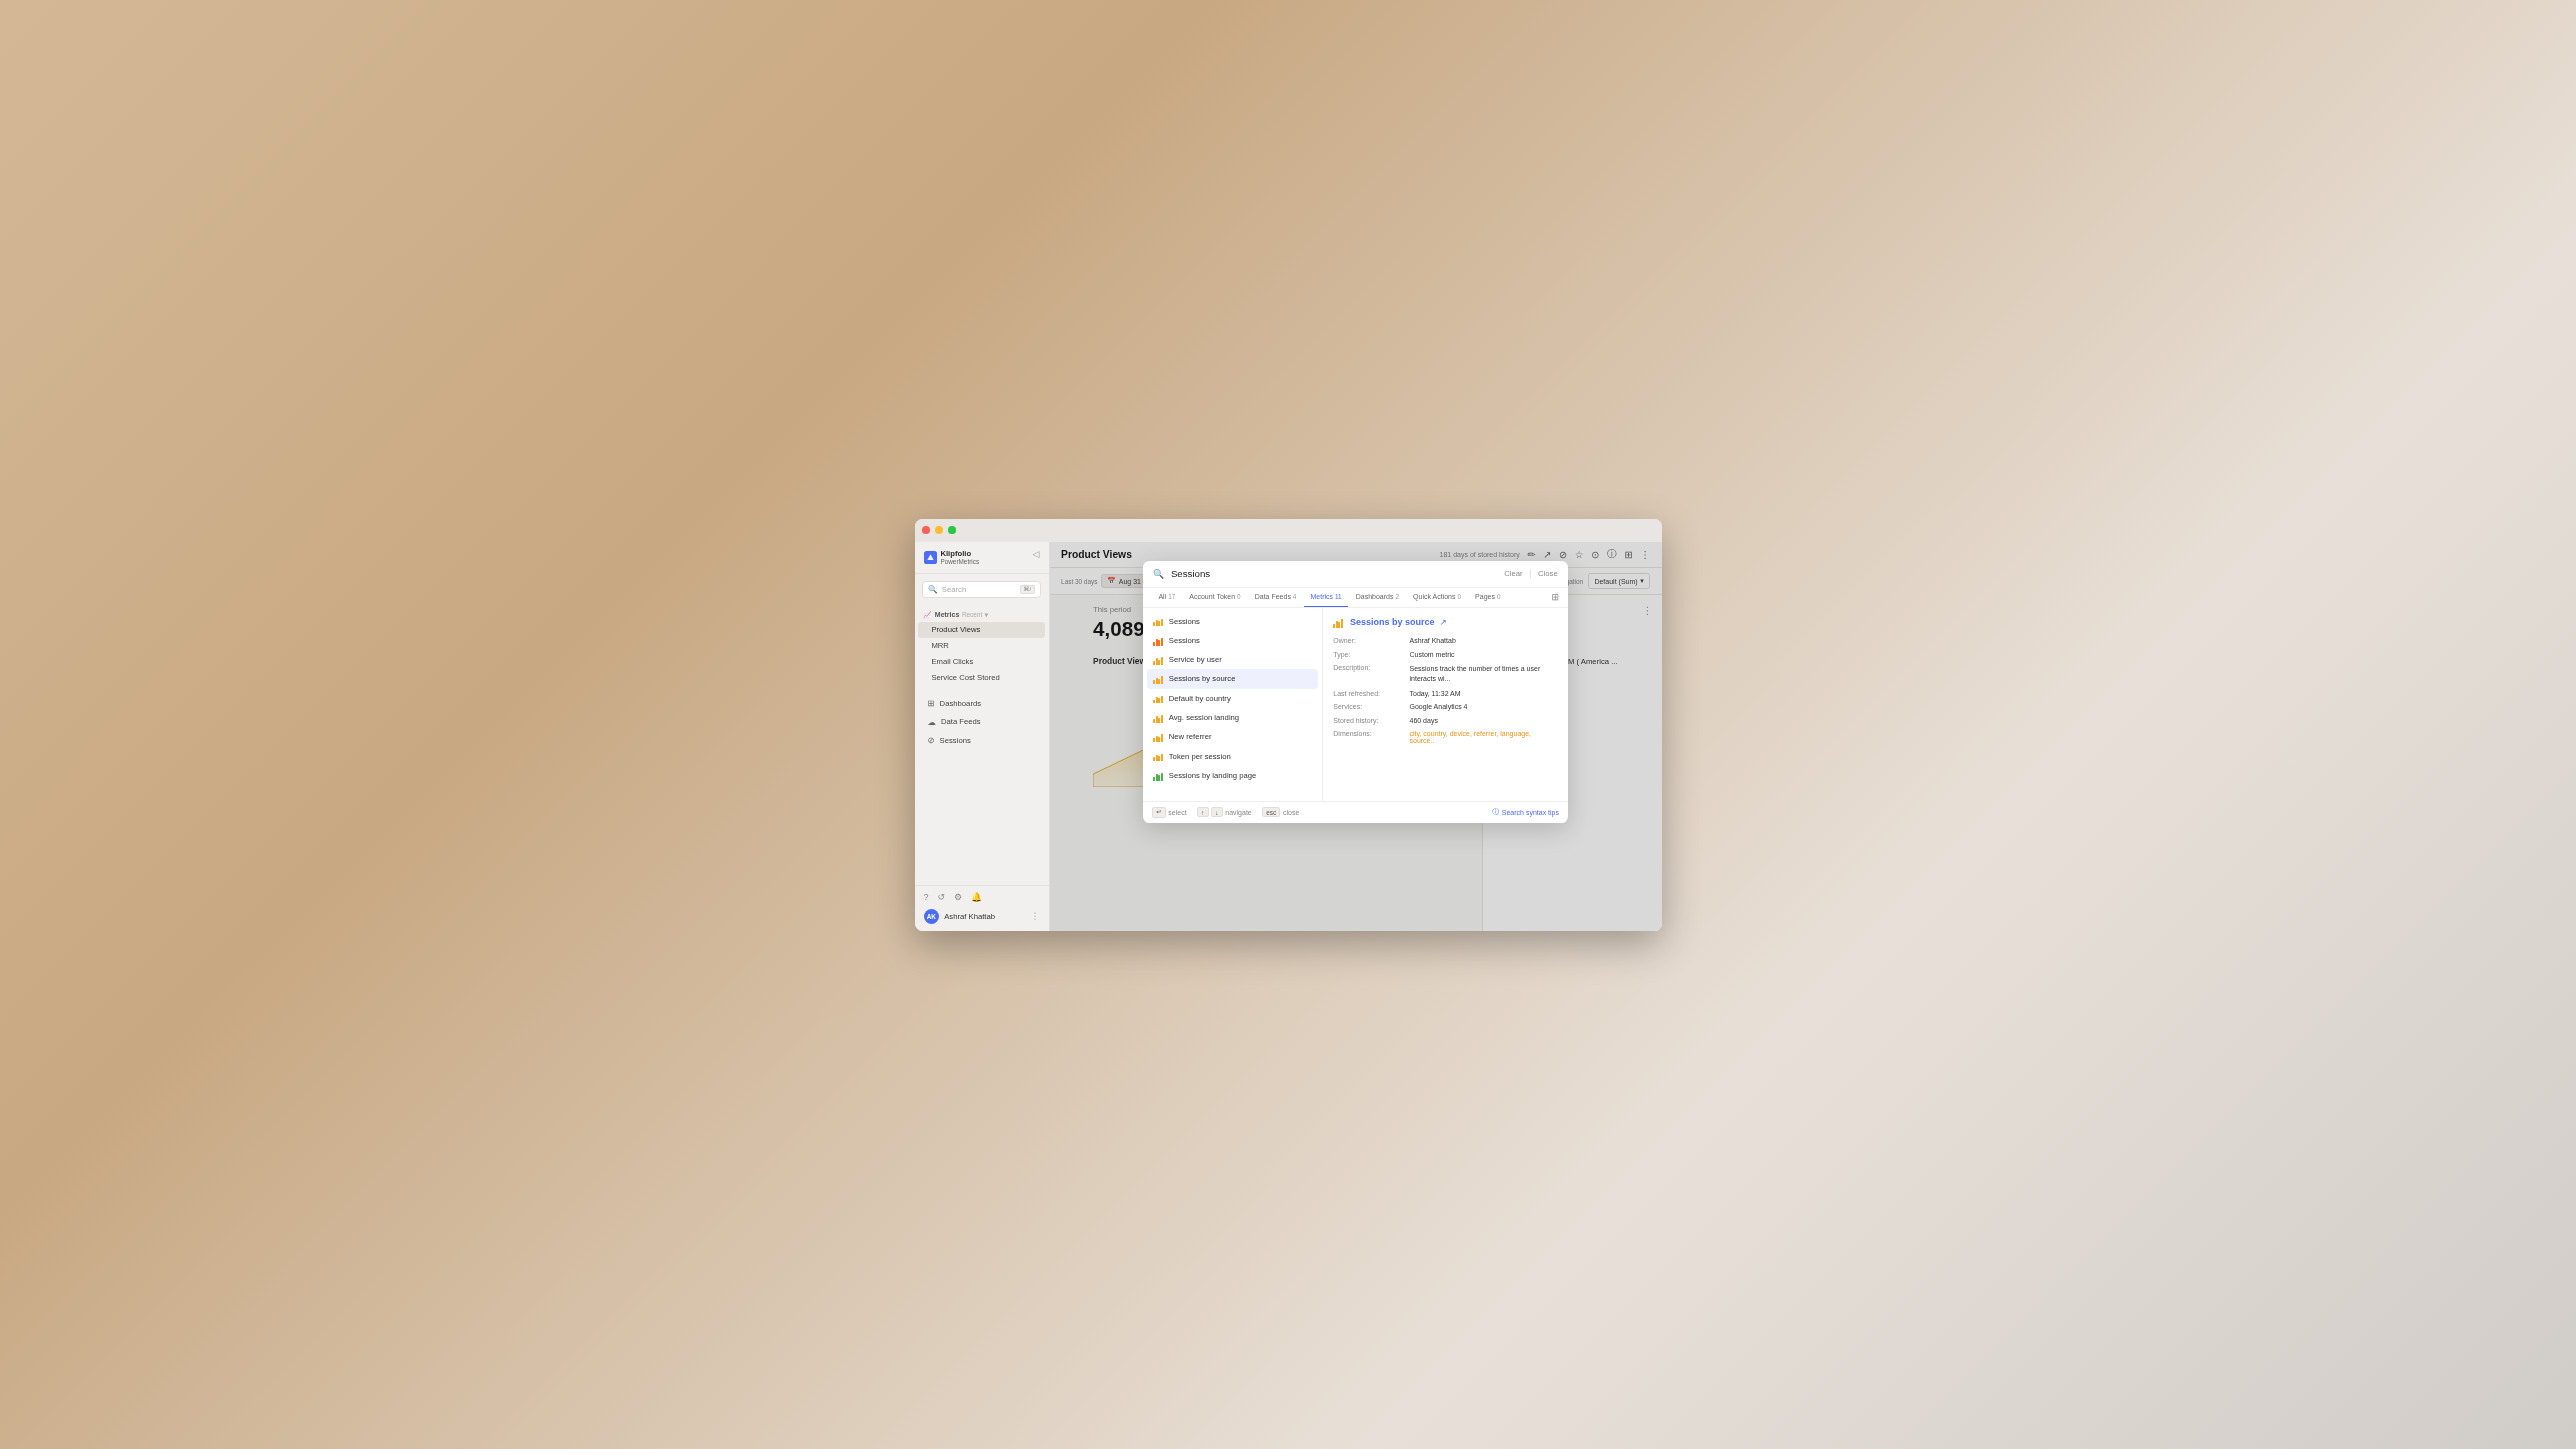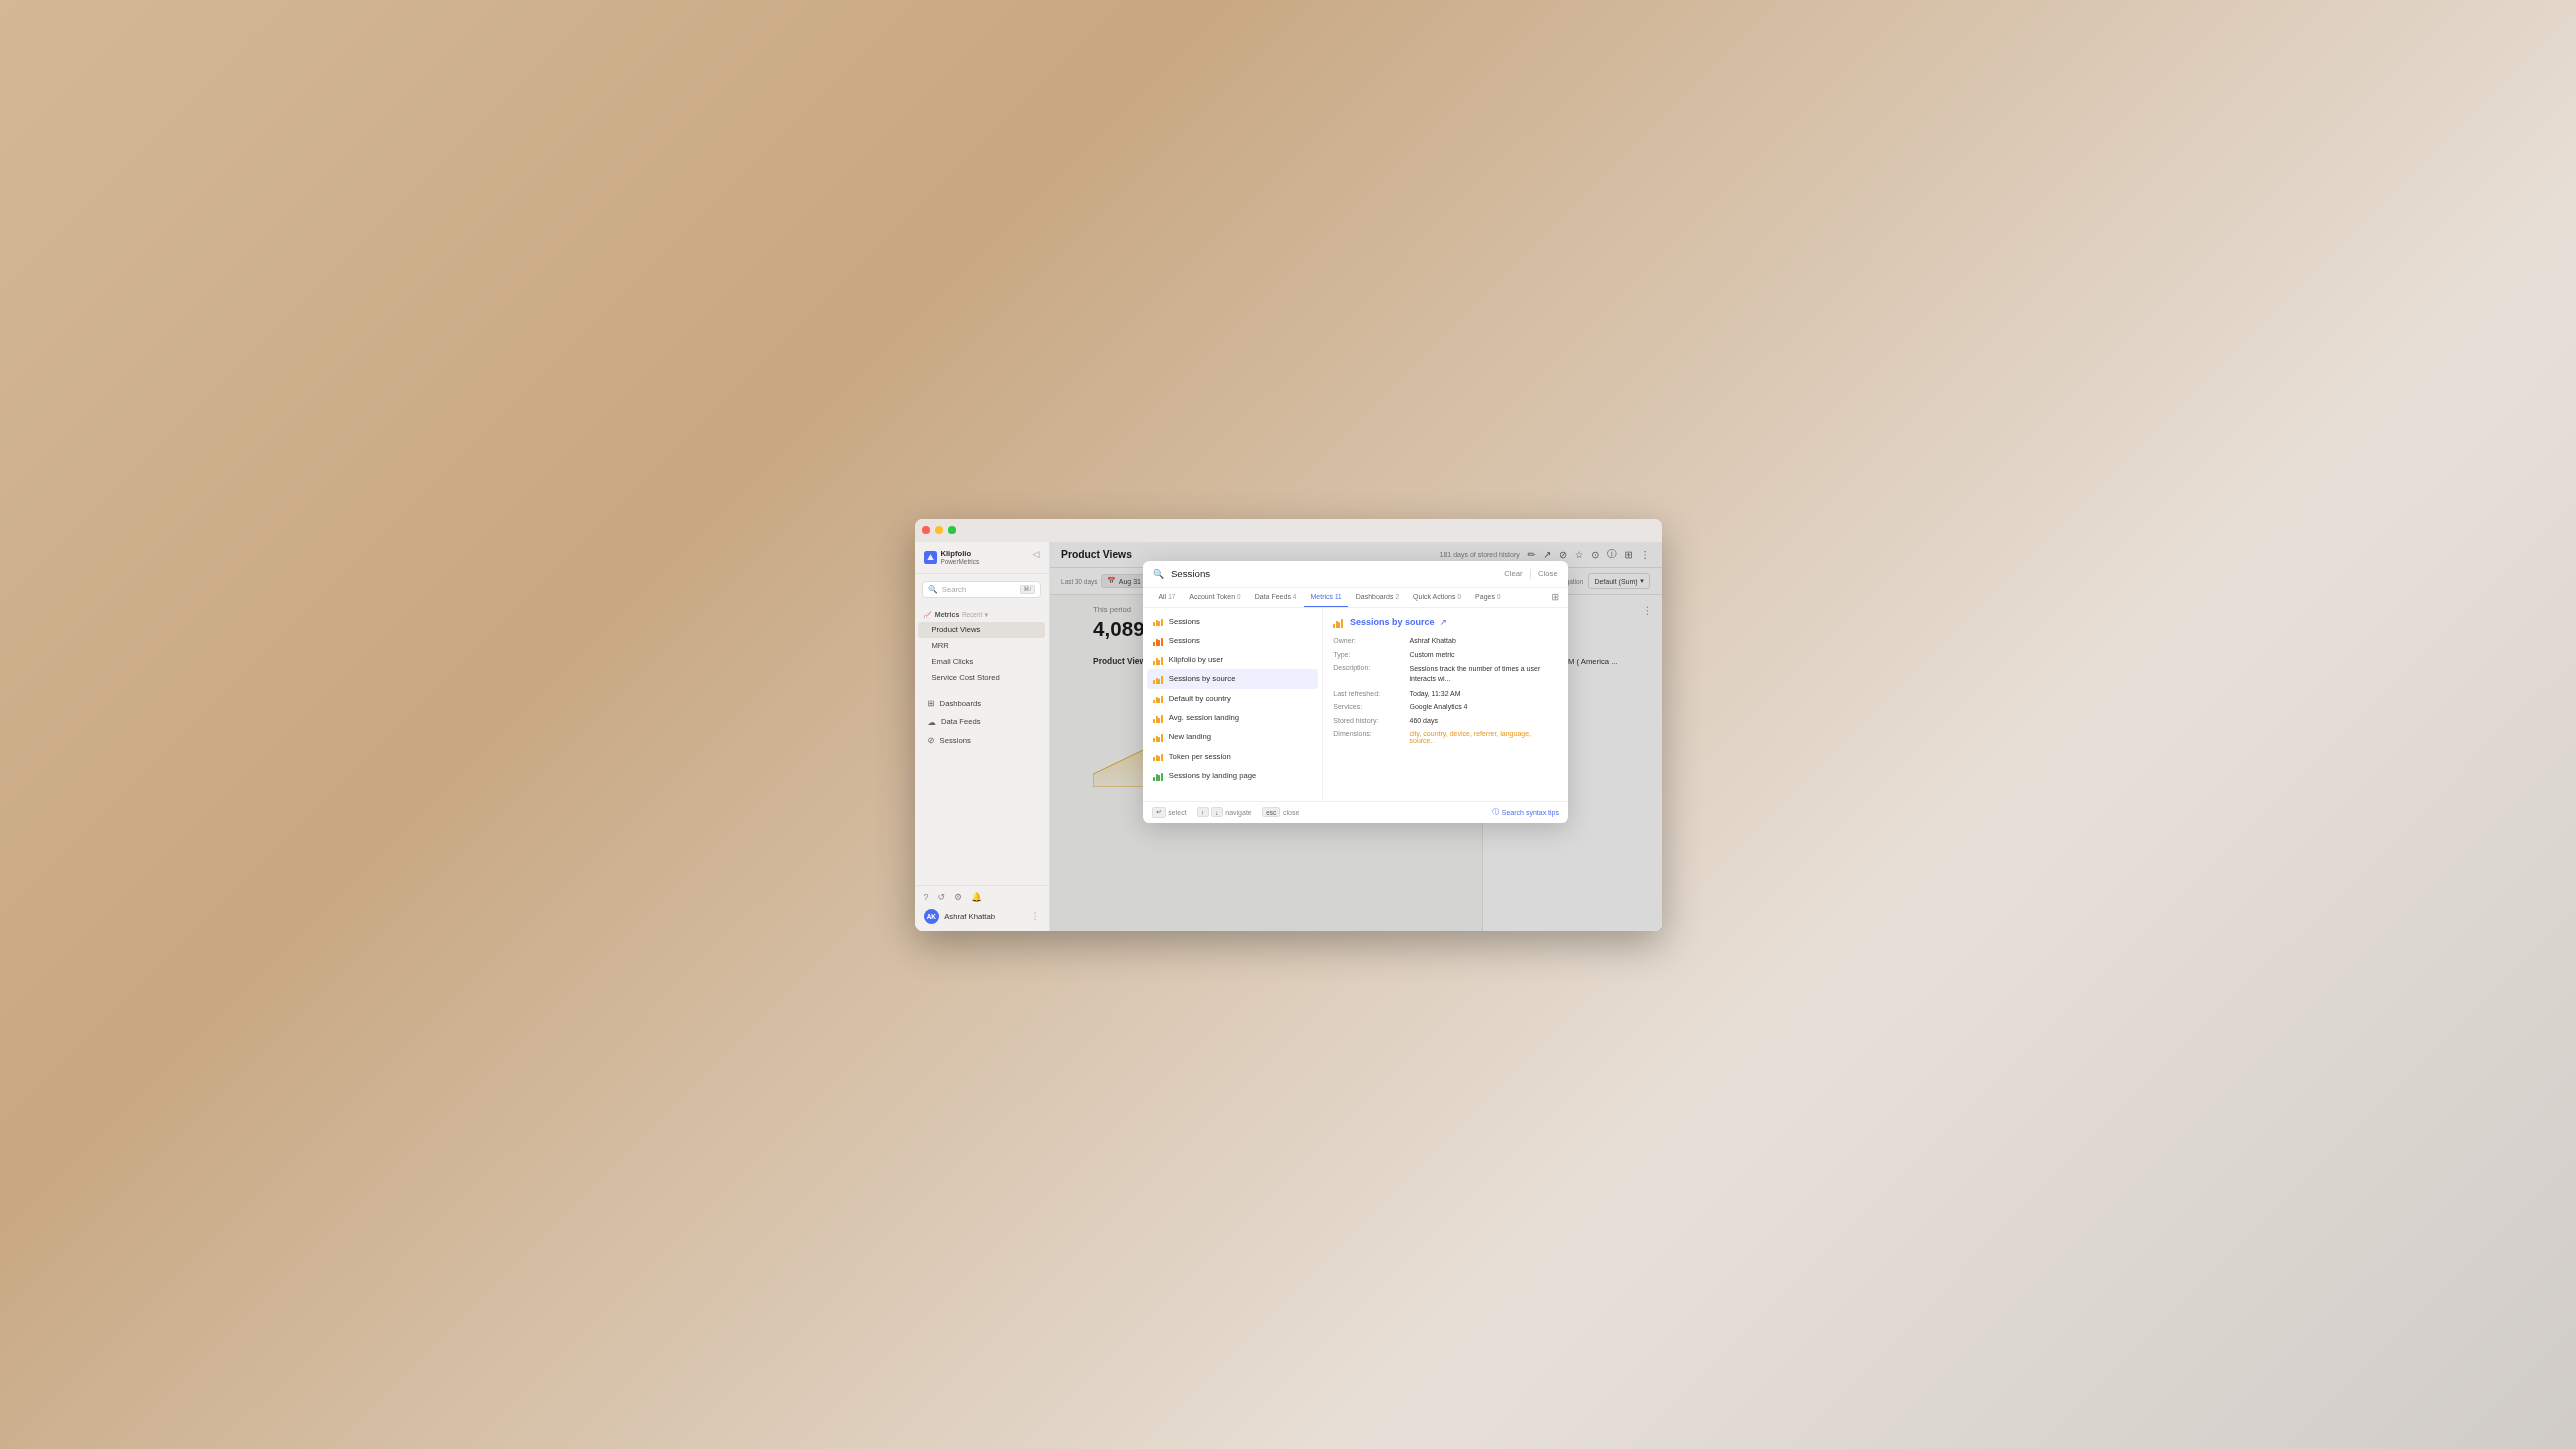--- a/index.html
+++ b/index.html
@@ -628,21 +628,21 @@
                 <span>Sessions</span>
               </div>
 
               <div class="modal-list-item">
                 <div class="item-bar-icon">
                   <div class="bar orange" style="height:3.9px;"></div>
                   <div class="bar orange" style="height:6.4px;"></div>
                   <div class="bar orange" style="height:5.2px;"></div>
                   <div class="bar orange" style="height:7.7px;"></div>
                 </div>
-                <span>Klipfolio by user</span>
+                <span>Service by user</span>
               </div>
 
               <div class="modal-list-item selected">
                 <div class="item-bar-icon">
                   <div class="bar orange" style="height:3.9px;"></div>
                   <div class="bar orange" style="height:6.4px;"></div>
                   <div class="bar orange" style="height:5.2px;"></div>
                   <div class="bar orange" style="height:7.7px;"></div>
                 </div>
                 <span>Sessions by source</span>
@@ -668,21 +668,21 @@
                 <span>Avg. session landing</span>
               </div>
 
               <div class="modal-list-item">
                 <div class="item-bar-icon">
                   <div class="bar orange" style="height:3.9px;"></div>
                   <div class="bar orange" style="height:6.4px;"></div>
                   <div class="bar orange" style="height:5.2px;"></div>
                   <div class="bar orange" style="height:7.7px;"></div>
                 </div>
-                <span>New landing</span>
+                <span>New referrer</span>
               </div>
 
               <div class="modal-list-item">
                 <div class="item-bar-icon">
                   <div class="bar orange" style="height:3.9px;"></div>
                   <div class="bar orange" style="height:6.4px;"></div>
                   <div class="bar orange" style="height:5.2px;"></div>
                   <div class="bar orange" style="height:7.7px;"></div>
                 </div>
                 <span>Token per session</span>

